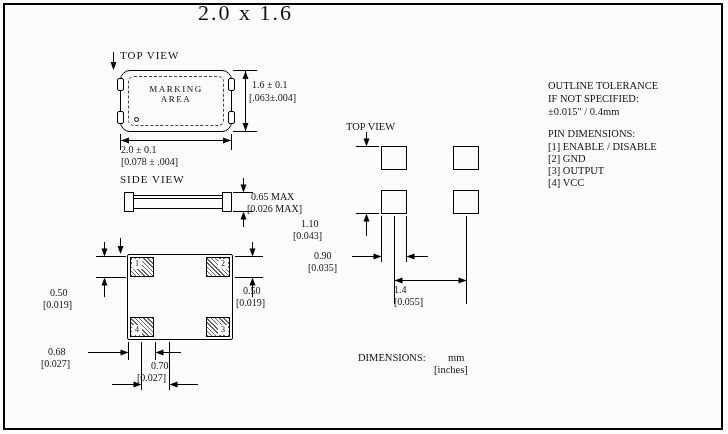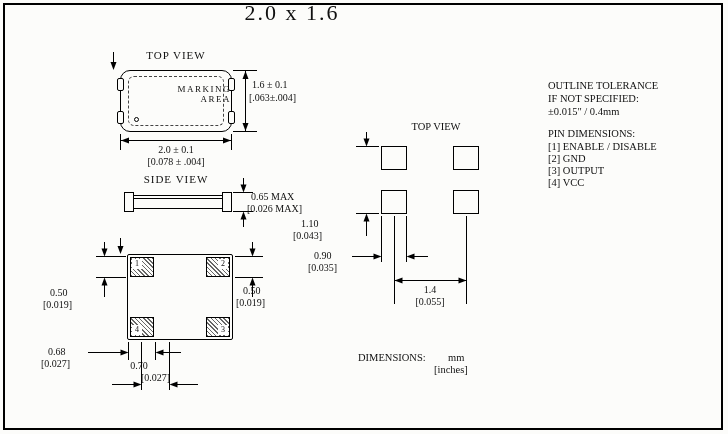--- a/index.html
+++ b/index.html
@@ -1,26 +1,26 @@
 <!DOCTYPE html>
 <html><head>
 <meta charset="utf-8">
 <style>
   *{margin:0;padding:0;box-sizing:border-box}
   html,body{background:#ddd}
   body{font-family:"Liberation Serif", serif;}
   .sheet{position:relative;width:728px;height:434px;background:#fcfcfa;margin:0 auto;overflow:hidden;color:#111}
   .frame{position:absolute;left:3px;top:3px;width:720px;height:427px;border:2px solid #000;pointer-events:none}
   .t{position:absolute;white-space:nowrap;font-size:10px;line-height:11px;color:#111}
-  .tc{text-align:center;white-space:normal}
+  .tc{text-align:left;white-space:normal}
   .lbl{font-size:11px;letter-spacing:1px}
   .nt{font-size:10.5px;line-height:12px}
   .u{}
   .title{font-size:22px;letter-spacing:2px}
-  .mk{font-size:9px;letter-spacing:1.5px;line-height:10px;text-align:right}
+  .mk{font-size:9px;letter-spacing:1.5px;line-height:10px;text-align:center}
   .cast{position:absolute;width:7px;height:13px;background:#fcfcfa;border:1px solid #000;border-radius:2px}
   .pad{position:absolute;width:24px;height:20px;border:1px solid #000;
        background:repeating-linear-gradient(45deg,#666 0,#666 1px,transparent 1px,transparent 3px)}
   .padnum{position:absolute;width:10px;height:10px;background:#fff;font-size:8px;line-height:10px;text-align:center}
   .lpad{position:absolute;width:26px;height:24px;border:1px solid #000;background:#fcfcfa}
   svg.linework{position:absolute;left:0;top:0;pointer-events:none}
   svg.linework line{stroke:#000;stroke-width:1}
   svg.linework polygon{fill:#000;stroke:none}
 </style>
 </head>
@@ -78,21 +78,21 @@
       <div class="padnum" style="right:1px;bottom:1px">3</div>
     </div>
   </div>
 
   <div class="t" style="left:50px;top:287px">0.50</div>
   <div class="t" style="left:43px;top:299px">[0.019]</div>
   <div class="t" style="left:243px;top:285px">0.50</div>
   <div class="t" style="left:236px;top:297px">[0.019]</div>
   <div class="t" style="left:48px;top:346px">0.68</div>
   <div class="t" style="left:41px;top:358px">[0.027]</div>
-  <div class="t tc" style="left:125px;top:360px;width:28px">0.70</div>
+  <div class="t tc" style="left:151px;top:360px;width:28px">0.70</div>
   <div class="t tc" style="left:137px;top:372px;width:37px">[0.027]</div>
 
   <div class="t tc nt" style="left:346px;top:121px;width:180px">TOP VIEW</div>
 
   <div class="lpad" style="left:381px;top:146px"></div>
   <div class="lpad" style="left:453px;top:146px"></div>
   <div class="lpad" style="left:381px;top:190px"></div>
   <div class="lpad" style="left:453px;top:190px"></div>
 
   <div class="t" style="left:301px;top:218px">1.10</div>

